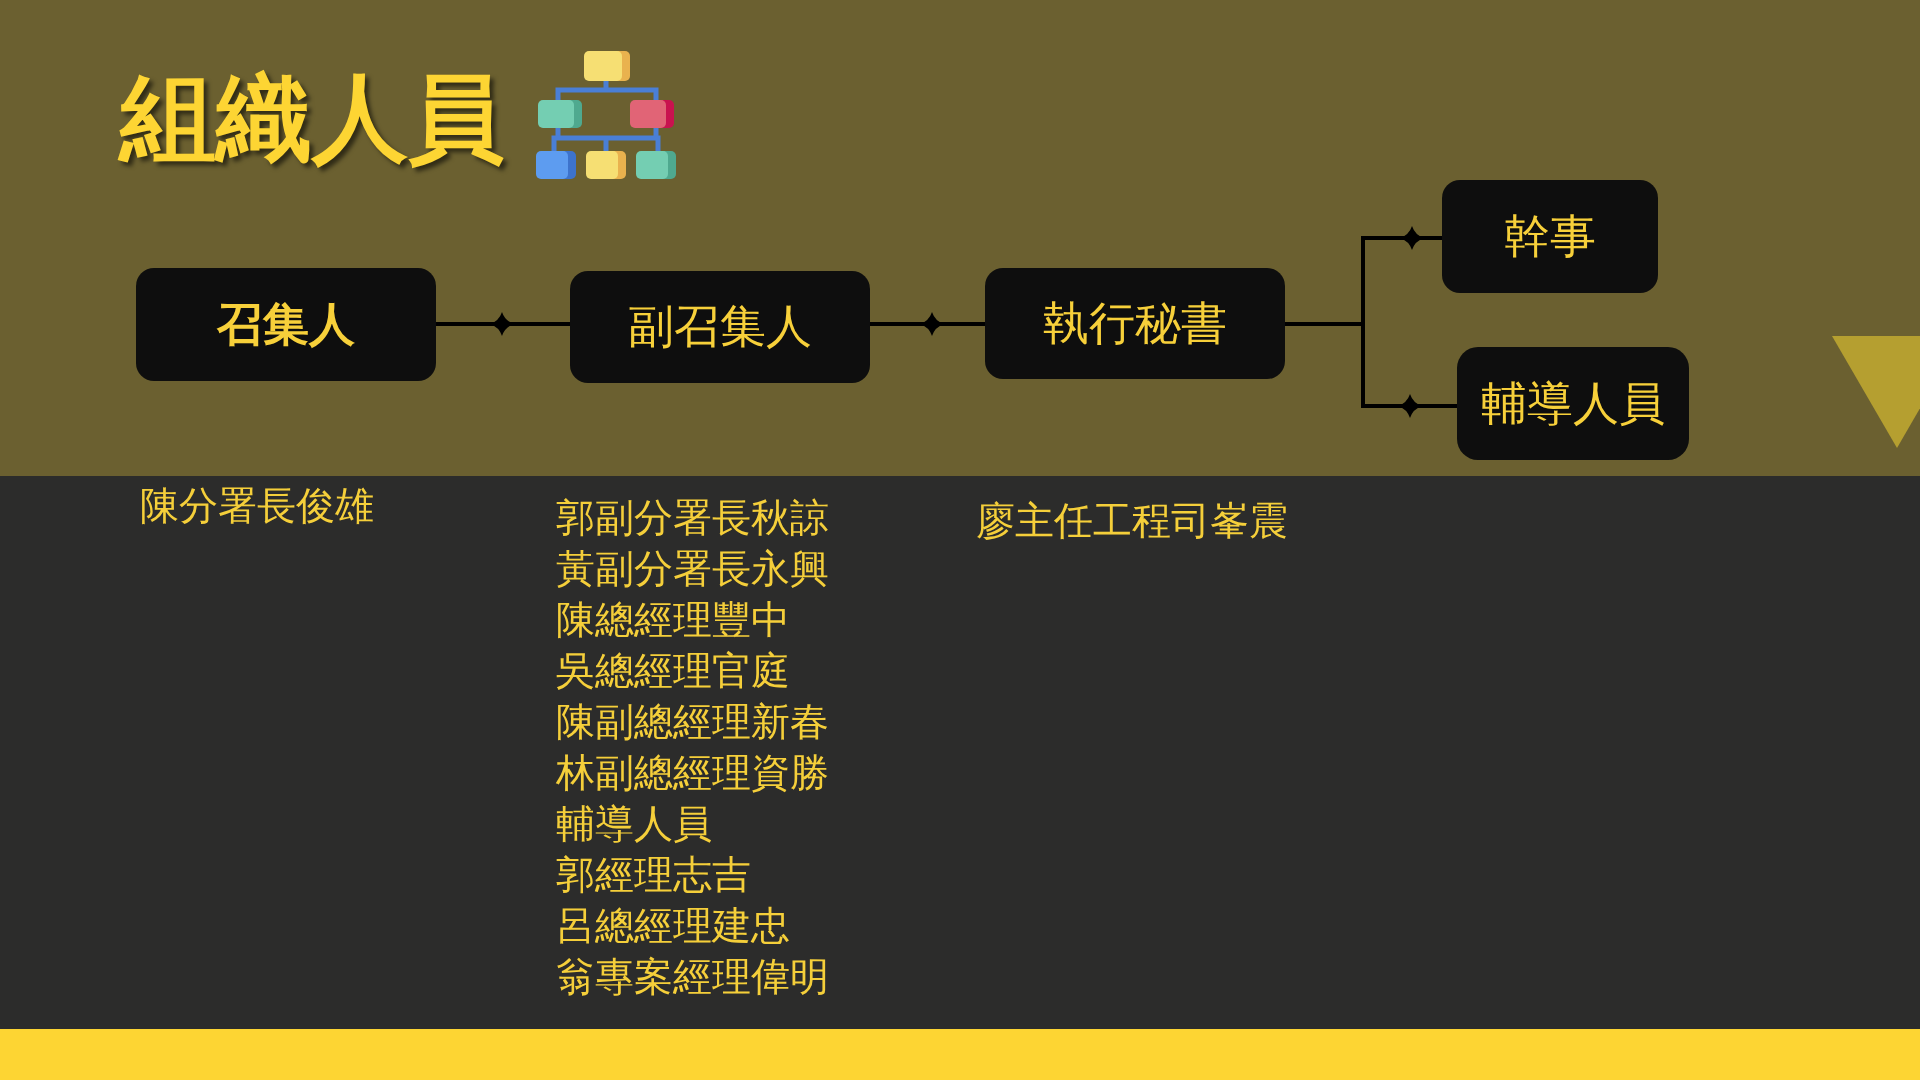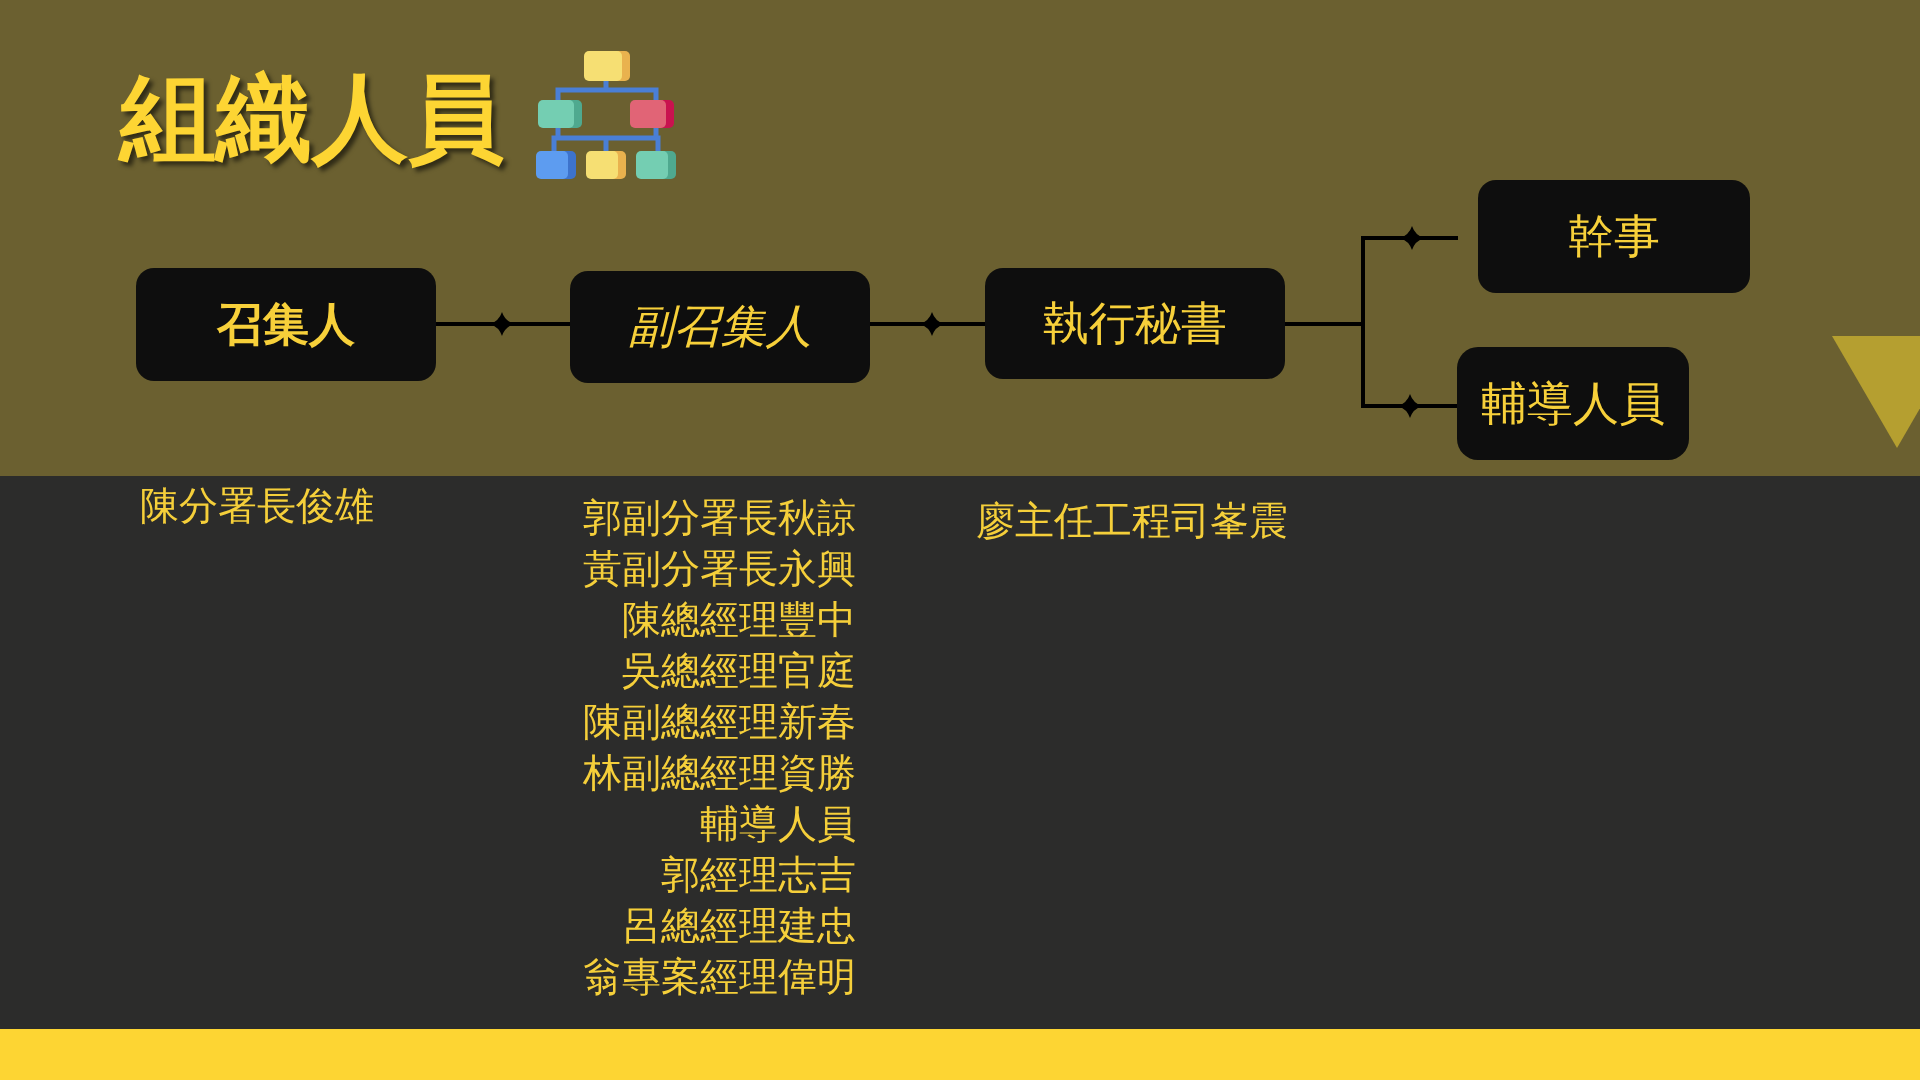--- a/index.html
+++ b/index.html
@@ -30,21 +30,21 @@
     color: #f7d03a; font-size: 46px; white-space: nowrap; cursor: pointer;
   }
   .connectors { position: absolute; left: 0; top: 0; width: 1920px; height: 476px; pointer-events: none; }
   .deco-triangle { position: absolute; left: 0; top: 0; }
   .member-list {
     position: absolute; color: #f5cf3a; font-size: 39px; line-height: 51px;
     white-space: nowrap;
   }
   .member-list div { display: block; }
   .col-1 { left: 140px; top: 480px; text-align: left; }
-  .col-2 { left: 556px; top: 492px; width: 300px; text-align: right; }
+  .col-2 { left: 556px; top: 492px; width: 300px; text-align: left; }
   .col-3 { left: 976px; top: 495px; text-align: left; }
 </style>
 </head>
 <body>
 
 <div class="header-band"></div>
 
 <div class="page-title">組織人員</div>
 
 <svg class="org-icon" viewBox="0 0 140 140" width="140" height="140">
@@ -86,27 +86,27 @@
     <path d="M502 312 Q505 321 514 324 Q505 327 502 336 Q499 327 490 324 Q499 321 502 312 Z"></path>
     <path d="M932 312 Q935 321 944 324 Q935 327 932 336 Q929 327 920 324 Q929 321 932 312 Z"></path>
     <path d="M1412 226 Q1415 235 1424 238 Q1415 241 1412 250 Q1409 241 1400 238 Q1409 235 1412 226 Z"></path>
     <path d="M1410 394 Q1413 403 1422 406 Q1413 409 1410 418 Q1407 409 1398 406 Q1407 403 1410 394 Z"></path>
   </g>
 </svg>
 
 <div class="node" style="left:136px; top:268px; width:300px; height:113px;font-weight:bold;">
   <span>召集人</span>
 </div>
-<div class="node" style="left:570px; top:271px; width:300px; height:112px;font-style:italic;">
+<div class="node" style="left:570px; top:271px; width:300px; height:112px;">
   <span>副召集人</span>
 </div>
 <div class="node" style="left:985px; top:268px; width:300px; height:111px;">
   <span>執行秘書</span>
 </div>
-<div class="node" style="left:1478px; top:180px; width:272px; height:113px;justify-content:center;">
+<div class="node" style="left:1442px; top:180px; width:216px; height:113px;justify-content:center;">
   <span>幹事</span>
 </div>
 <div class="node" style="left:1457px; top:347px; width:232px; height:113px;border-radius:21px;">
   <span>輔導人員</span>
 </div>
 
 <svg class="deco-triangle" width="1920" height="476" style="position:absolute;left:0;top:0;pointer-events:none;">
   <polygon points="1832,336 1962,336 1897,448" fill="#b59f30"></polygon>
 </svg>
 

